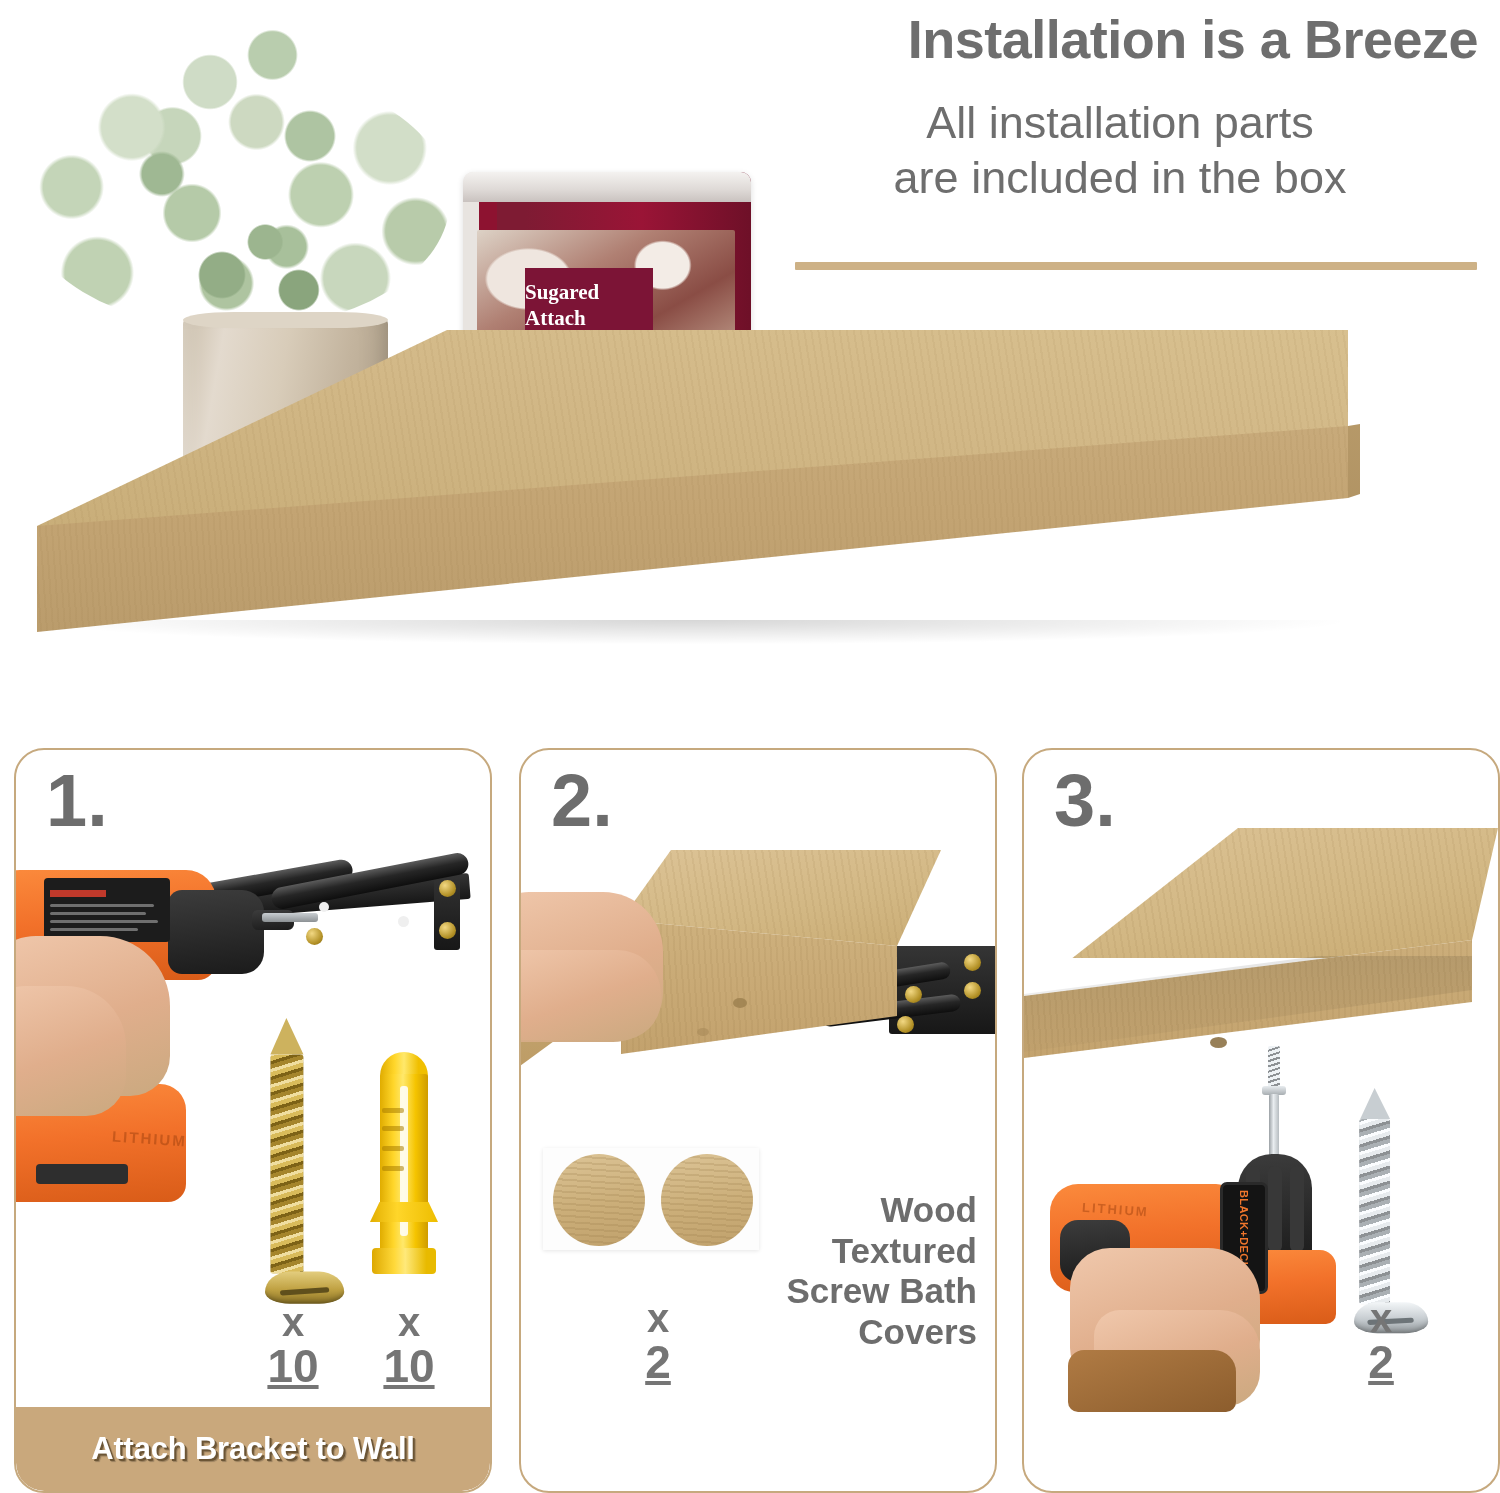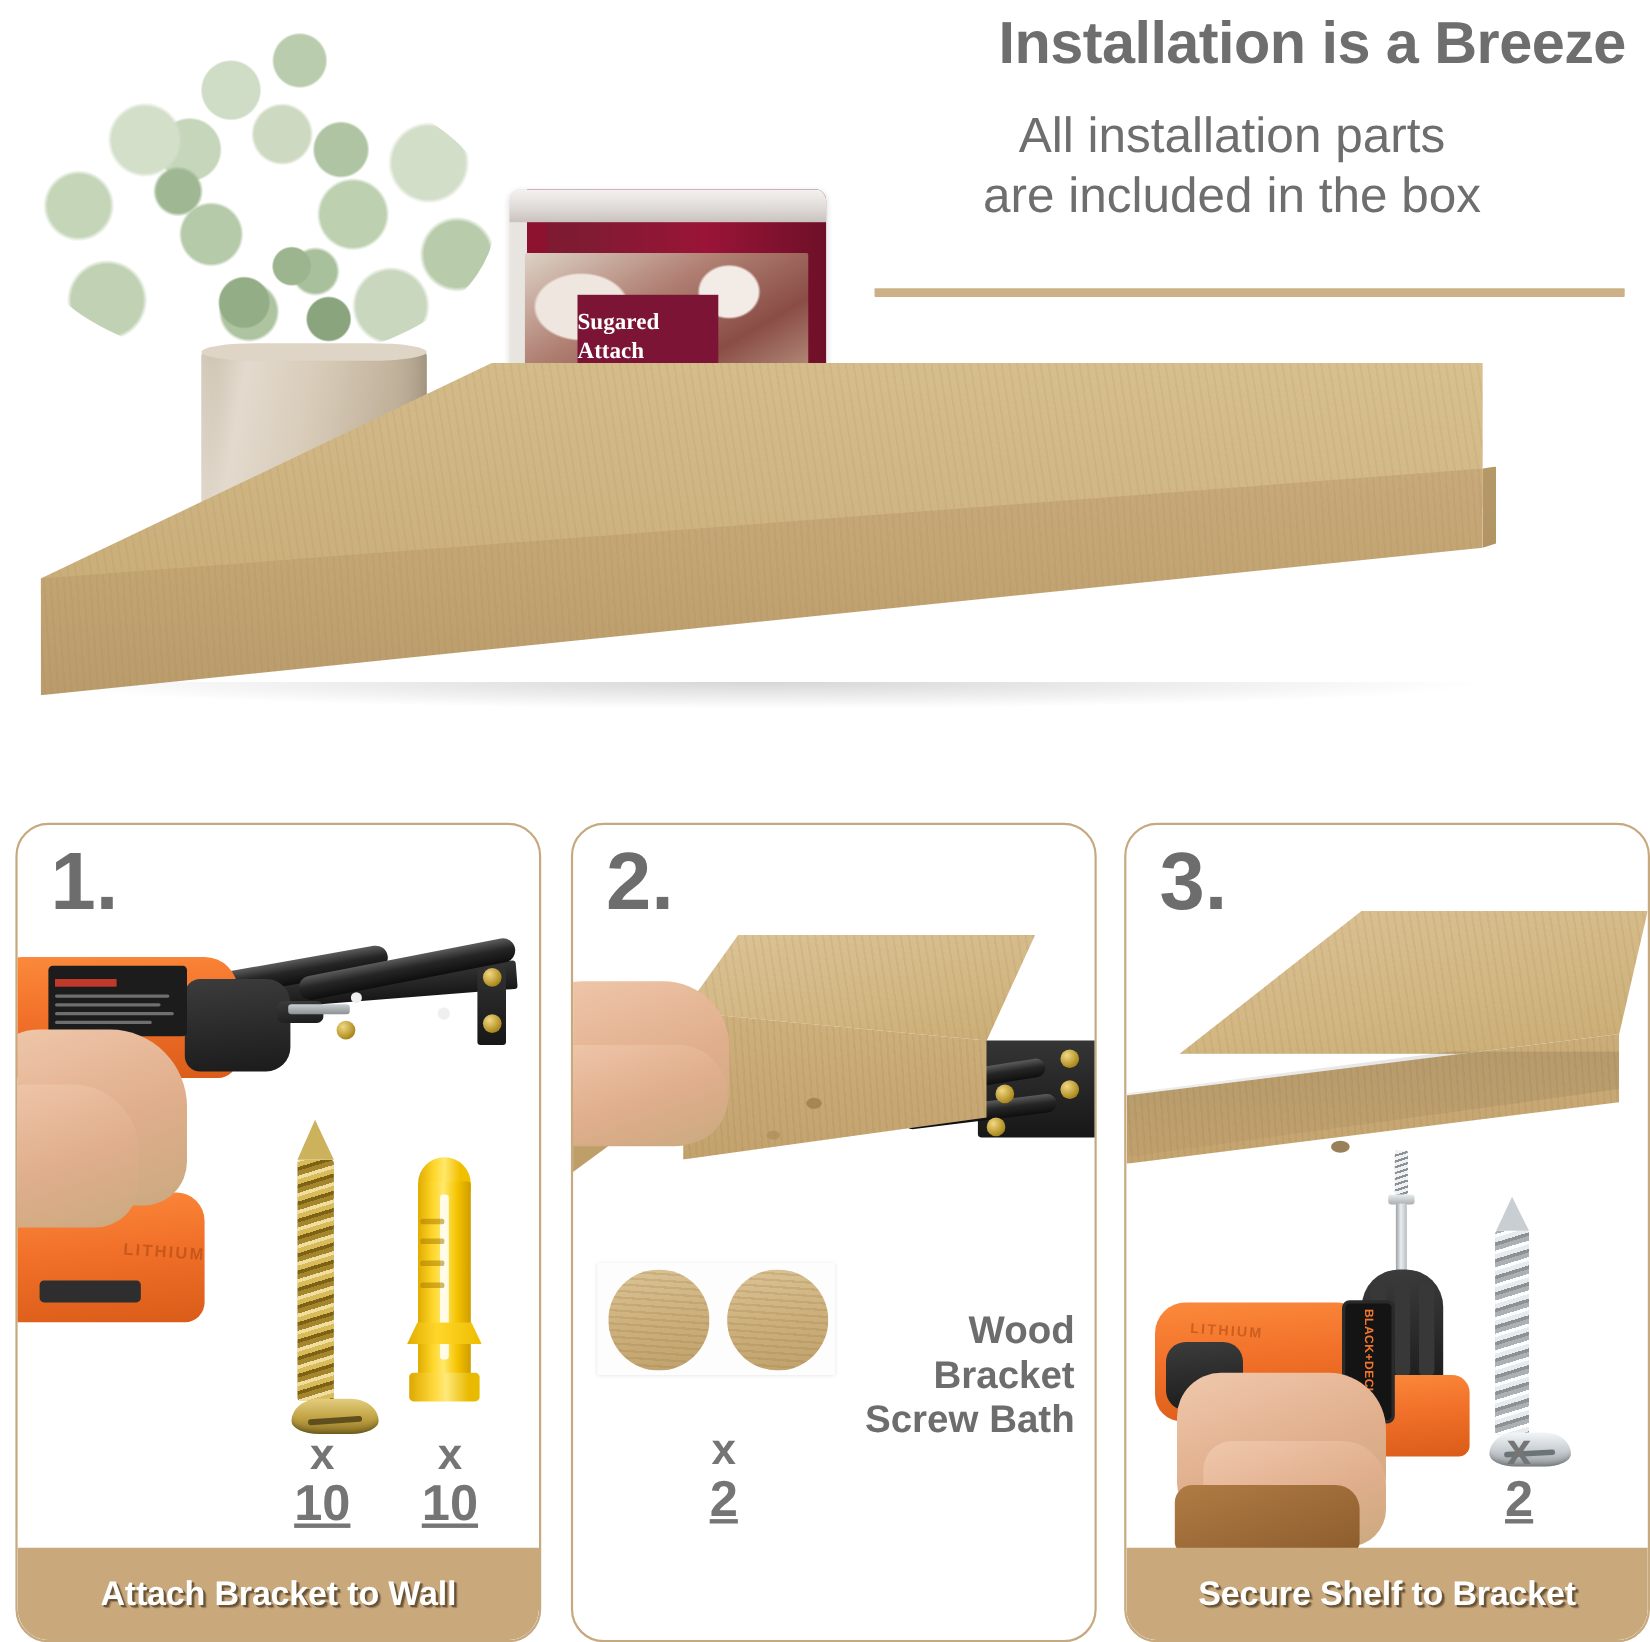--- a/index.html
+++ b/index.html
@@ -421,22 +421,23 @@
     <div class="cover-dot" style="left:10px;top:6px;width:92px;height:92px;"></div>
     <div class="cover-dot" style="left:118px;top:6px;width:92px;height:92px;"></div>
   </div>
   <div class="qty" style="left:92px;top:548px;width:90px;">
     <span class="x">x</span>
     <span class="n">2</span>
   </div>
 
   <div class="note" style="left:208px;top:440px;width:248px;">
     <div>Wood</div>
-    <div>Bracket</div>
+    <div>Textured</div>
     <div>Screw Bath</div>
+    <div>Covers</div>
   </div>
 
 </div>
 
 <div class="panel" id="panel3">
   <div class="step-num">3.</div>
 
   <div>
     <div class="wood-top" style="left:0px;top:78px;width:480px;height:130px;clip-path:polygon(214px 0,474px 0,448px 112px,0 168px);"></div>
     <div class="wood-side" style="left:0px;top:140px;width:480px;height:190px;clip-path:polygon(0 106px,448px 50px,448px 112px,0 168px);"></div>
@@ -470,16 +471,13 @@
   <div class="screw-silver" style="left:330px;top:338px;transform:scale(1.03);transform-origin:top left;">
     <div class="tip"></div>
       <div class="shaft"></div>
       <div class="head"></div>
   </div>
   <div class="qty" style="left:312px;top:548px;width:90px;">
     <span class="x">x</span>
     <span class="n">2</span>
   </div>
 
-  <div class="caption">
-    <span>Secure Shelf to Bracket</span>
-  </div>
 </div>
 
 </body></html>

